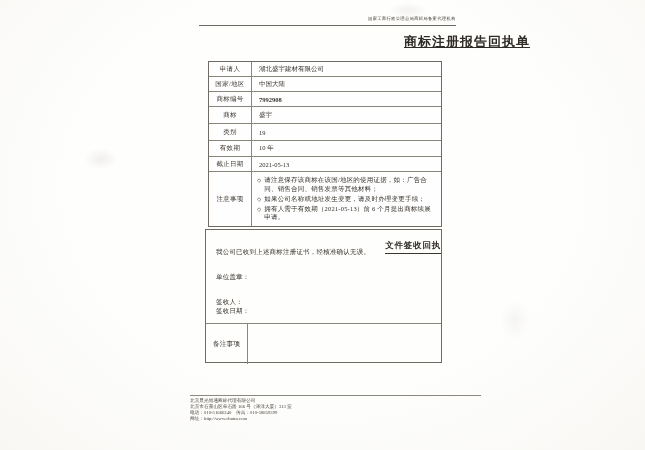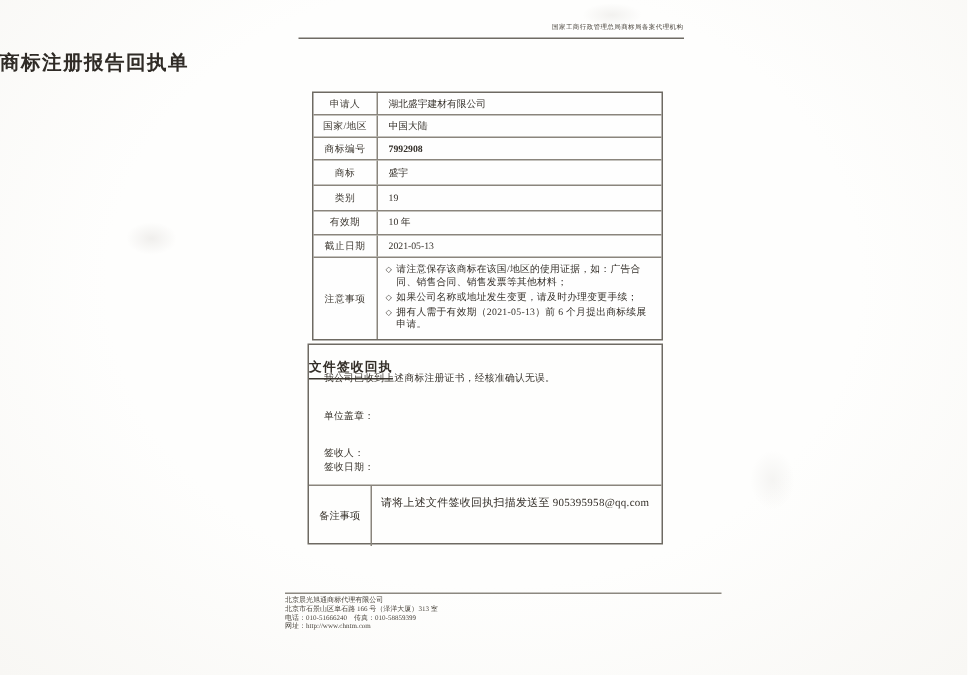--- a/index.html
+++ b/index.html
@@ -29,22 +29,22 @@
     font-size: 6px; color: #4a453d; white-space: nowrap;
     transform: scale(0.72); transform-origin: right center;
     letter-spacing: .4px;
   }
   .header-rule {
     position: absolute; left: 199px; top: 25px; width: 257px; height: 1px;
     background: #6f6b64;
   }
   .doc-title {
     position: absolute; left: 0; top: 33px; width: 530px;
-    text-align: left; font-size: 13px; font-weight: bold;
-    letter-spacing: 1px; color: #2f2b26;
+    text-align: right; font-size: 13px; font-weight: bold;
+    letter-spacing: 1px; color: #2f2b26; text-decoration: underline;
   }
 
   
   .info-table {
     position: absolute; left: 208px; top: 61px; width: 234px;
     border: 1px solid #6e6a63; background: rgba(255,255,255,.35);
     font-size: 6.5px;
   }
   .itr { display: flex; border-bottom: 1px solid #8a857d; }
   .itr:last-child { border-bottom: none; }
@@ -70,21 +70,21 @@
   .note-item { display: flex; gap: 3px; line-height: 8.5px; margin-bottom: 1.5px; }
   .note-item .bullet { font-size: 5.5px; line-height: 8.5px; flex: none; }
   .note-item .txt { letter-spacing: .2px; }
 
   
   .receipt-box {
     position: absolute; left: 205px; top: 229px; width: 237px; height: 134px;
     border: 1px solid #6e6a63; background: rgba(255,255,255,.3);
   }
   .receipt-title {
-    position: absolute; top: 4px; left: 0; width: 100%; text-align: left;
+    position: absolute; top: 4px; left: 0; width: 100%; text-align: right;
   }
   .receipt-title span {
     display: inline-block; font-size: 8.5px; font-weight: bold;
     letter-spacing: .8px; border-bottom: 1px solid #3b362f; padding-bottom: 1px;
     color: #332e28;
   }
   .rb-line { position: absolute; left: 10px; font-size: 6.5px; color: #37322b; letter-spacing: .2px; }
   .rb-confirm { top: 18px; }
   .rb-seal { top: 43px; }
   .rb-signer { top: 68px; }
@@ -175,21 +175,20 @@
     <div class="receipt-title">
       <span>文件签收回执</span>
     </div>
     <div class="rb-line rb-confirm">我公司已收到上述商标注册证书，经核准确认无误。</div>
     <div class="rb-line rb-seal">单位盖章：</div>
     <div class="rb-line rb-signer">签收人：</div>
     <div class="rb-line rb-date">签收日期：</div>
     <div class="remark-row">
       <div class="remark-label">备注事项</div>
       <div class="remark-content">
-        <div>请将上述文件签收回执扫描发送至 905395958@qq.com</div>
       </div>
     </div>
   </div>
 
   <div class="footer">
     <div class="footer-rule"></div>
     <div class="footer-lines">
       <div>北京晨光旭通商标代理有限公司</div>
       <div>北京市石景山区阜石路 166 号（泽洋大厦）313 室</div>
       <div>电话：010-51666240　传真：010-58859399</div>

